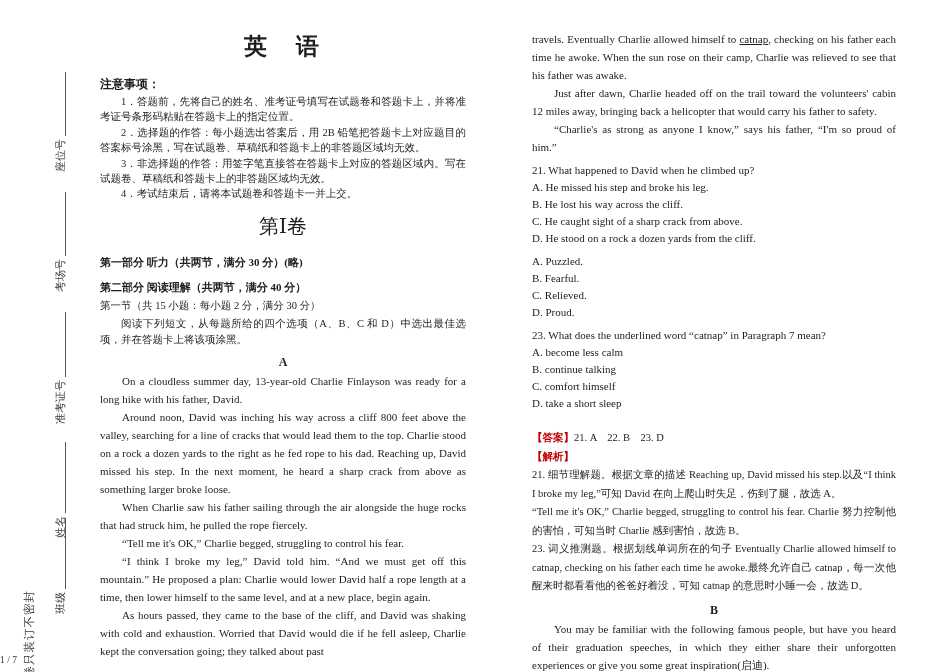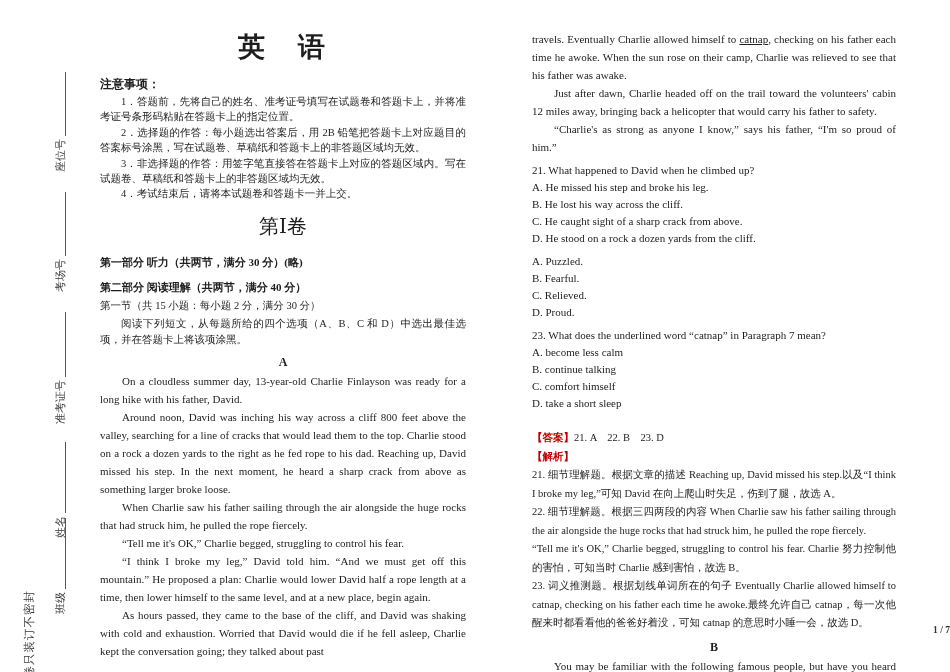--- a/index.html
+++ b/index.html
@@ -10,21 +10,21 @@
   .gutter-block{position:absolute;display:flex;align-items:flex-end;height:16px;
                 transform:rotate(-90deg);font-size:11px;color:#3a3a3a;white-space:nowrap;}
   .g-line{flex:1;border-bottom:1px solid #555;margin-bottom:2px;margin-left:3px;}
   .g-note{justify-content:center;letter-spacing:1px;font-size:11.5px;}
 
   
   .col-left{position:absolute;left:100px;top:28px;width:366px;}
   .col-right{position:absolute;left:532px;top:30px;width:364px;}
 
   .doc-title{font-size:12.5px;font-weight:bold;text-align:center;line-height:16px;margin:0;}
-  .subject{font-size:27px;font-weight:bold;text-align:center;letter-spacing:3px;margin:6px 0 0 0;line-height:26px;}
+  .subject{font-size:23px;font-weight:bold;text-align:center;letter-spacing:3px;margin:6px 0 0 0;line-height:26px;}
 
   .notice-head{font-size:12px;font-weight:bold;margin:16px 0 2px 0;line-height:16px;}
   .notice-item{font-size:10.5px;line-height:15.4px;text-align:justify;text-indent:2em;margin:0;}
 
   .vol-title{font-size:20px;font-weight:normal;text-align:center;margin:13px 0 0 0;line-height:22px;}
 
   .part{font-size:11px;font-weight:bold;margin:0;line-height:16px;}
   .part-1{margin-top:17px;}
   .part-2{margin-top:9px;}
   .section-line{font-size:10.5px;margin:3px 0 0 0;line-height:16px;}
@@ -36,21 +36,21 @@
   .ul{text-decoration:underline;}
 
   .qa{font-size:11px;line-height:17px;margin:0;}
   .qa-block{margin-top:6px;}
 
   .expl{font-size:10.5px;line-height:18.5px;text-align:justify;margin:0;}
   .answer-line{margin-top:17px;}
   .red{color:#c00000;font-weight:bold;}
   .prewrap{white-space:pre-wrap;}
 
-  .footer{position:absolute;left:0;right:0;top:625px;text-align:right;font-size:9.5px;color:#333;font-weight:bold;}
+  .footer{position:absolute;left:0;right:0;top:655px;text-align:left;font-size:9.5px;color:#333;}
 </style>
 </head>
 <body>
 
 <div class="page">
 
   <div class="gutter-block" style="left:10px;top:114px;width:100px;">
     <span>座位号</span>
     <span class="g-line"></span>
   </div>
@@ -121,21 +121,20 @@
       <p class="qa">23. What does the underlined word “catnap” in Paragraph 7 mean?</p>
       <p class="qa">A. become less calm</p>
       <p class="qa">B. continue talking</p>
       <p class="qa">C. comfort himself</p>
       <p class="qa">D. take a short sleep</p>
     </div>
 
     <p class="expl answer-line"><span class="red">【答案】</span><span class="prewrap">21. A　22. B　23. D</span></p>
     <p class="expl"><span class="red">【解析】</span></p>
     <p class="expl">21. 细节理解题。根据文章的描述 Reaching up, David missed his step.以及“I think I broke my leg,”可知 David 在向上爬山时失足，伤到了腿，故选 A。</p>
-    <p class="expl">22. 细节理解题。根据三四两段的内容 When Charlie saw his father sailing through the air alongside the huge rocks that had struck him, he pulled the rope fiercely.</p>
     <p class="expl">“Tell me it's OK,” Charlie begged, struggling to control his fear. Charlie 努力控制他的害怕，可知当时 Charlie 感到害怕，故选 B。</p>
     <p class="expl">23. 词义推测题。根据划线单词所在的句子 Eventually Charlie allowed himself to catnap, checking on his father each time he awoke.最终允许自己 catnap，每一次他醒来时都看看他的爸爸好着没，可知 catnap 的意思时小睡一会，故选 D。</p>
 
     <p class="passage-label">B</p>
     <p class="para">You may be familiar with the following famous people, but have you heard of their graduation speeches, in which they either share their unforgotten experiences or give you some great inspiration(启迪).</p>
   </div>
 
   <div class="footer">1 / 7</div>
 </div>
 

